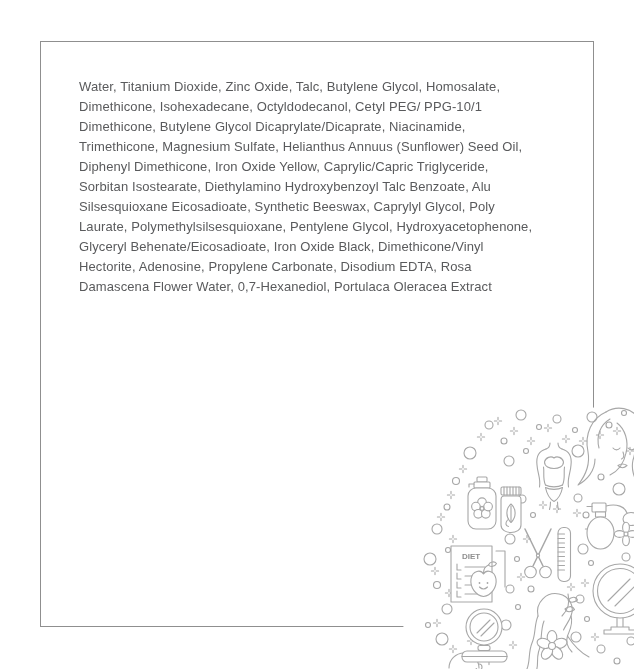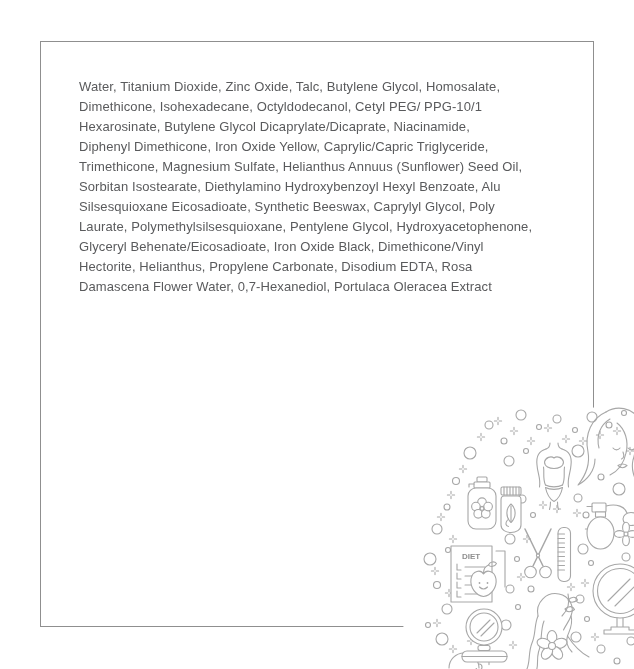--- a/index.html
+++ b/index.html
@@ -51,28 +51,28 @@
 </style>
 </head>
 <body>
 
 <div class="stage">
 
   <div class="panel">
     <div class="ingredients">
       <div class="line">Water, Titanium Dioxide, Zinc Oxide, Talc, Butylene Glycol, Homosalate,</div>
       <div class="line">Dimethicone, Isohexadecane, Octyldodecanol, Cetyl PEG/ PPG-10/1</div>
-      <div class="line">Hexarosinate, Butylene Glycol Dicaprylate/Dicaprate, Niacinamide,</div>
+      <div class="line">Dimethicone, Butylene Glycol Dicaprylate/Dicaprate, Niacinamide,</div>
+      <div class="line">Trimethicone, Magnesium Sulfate, Helianthus Annuus (Sunflower) Seed Oil,</div>
       <div class="line">Diphenyl Dimethicone, Iron Oxide Yellow, Caprylic/Capric Triglyceride,</div>
-      <div class="line">Trimethicone, Magnesium Sulfate, Helianthus Annuus (Sunflower) Seed Oil,</div>
-      <div class="line">Sorbitan Isostearate, Diethylamino Hydroxybenzoyl Hexyl Benzoate, Alu</div>
+      <div class="line">Sorbitan Isostearate, Diethylamino Hydroxybenzoyl Talc Benzoate, Alu</div>
       <div class="line">Silsesquioxane Eicosadioate, Synthetic Beeswax, Caprylyl Glycol, Poly</div>
       <div class="line">Laurate, Polymethylsilsesquioxane, Pentylene Glycol, Hydroxyacetophenone,</div>
       <div class="line">Glyceryl Behenate/Eicosadioate, Iron Oxide Black, Dimethicone/Vinyl</div>
-      <div class="line">Hectorite, Helianthus, Propylene Carbonate, Disodium EDTA, Rosa</div>
+      <div class="line">Hectorite, Adenosine, Propylene Carbonate, Disodium EDTA, Rosa</div>
       <div class="line">Damascena Flower Water, 0,7-Hexanediol, Portulaca Oleracea Extract</div>
     </div>
   </div>
 
   <svg class="illustration" viewBox="0 0 634 669" fill="none" stroke-width="1.1" stroke-linecap="round" stroke-linejoin="round" stroke="#a7a7a7">
 
     <defs>
       <g id="sp">
         <path d="M0,-3.6 V-1.2 M0,1.2 V3.6 M-3.6,0 H-1.2 M1.2,0 H3.6"></path>
       </g>

